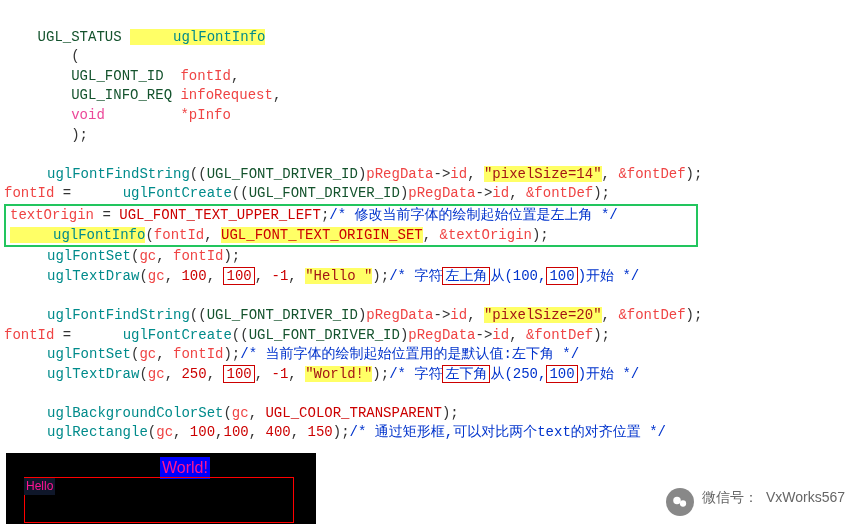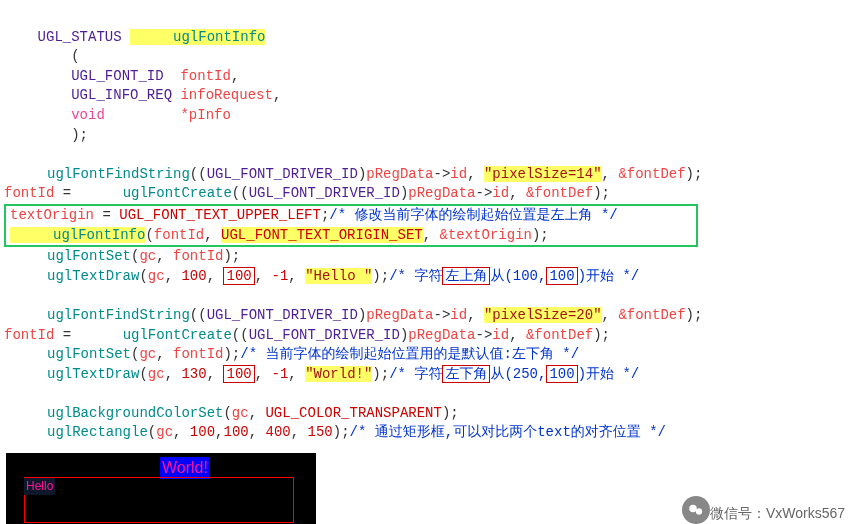--- a/index.html
+++ b/index.html
@@ -10,21 +10,21 @@
     font-size: 14px;
     line-height: 1.4;
     width: 865px;
   }
   .code-area {
     padding: 8px 4px 4px 4px;
     white-space: pre;
     color: #333;
     position: relative;
   }
-  .kw-type { color: #4c1d95; }   
+  .kw-type { color: #14532d; }   
   .kw-void { color: #ec4899; }
   .id-blue { color: #ef4444; }   
   .id-teal { color: #008b8b; padding-left: 43px; }   
   .id-red  { color: #cc0000; }
   .hl      { background: #ffff66; } 
   .str     { color: #a31515; }
   .comment { color: #0033cc; }
   .num     { color: #cc0000; }
   .boxed   { border: 1px solid #cc0000; padding: 0 2px; }
   .bigbox  { border: 2px solid #22c55e; display: inline-block; padding: 0 4px; }
@@ -55,26 +55,27 @@
     left: 154px; top: 4px;
     background: #0000ff;
     color: #ff1493;
     font-family: sans-serif;
     font-size: 16px;
     padding: 0 2px;
   }
   .footer {
     position: absolute;
     right: 20px;
-    bottom: 0;
+    bottom: 8px;
     font-family: sans-serif;
     font-size: 14px;
     color: #666;
     display: flex;
-    align-items: flex-end;
+    align-items: flex-start;
+    gap: 8px;
   }
   .wechat-icon {
     width: 28px; height: 28px;
     background: #888;
     border-radius: 50%;
     display: flex;
     align-items: center;
     justify-content: center;
   }
   .wechat-icon svg { width: 18px; height: 18px; }
@@ -93,21 +94,21 @@
 <span class="id-teal">uglFontFindString</span>((<span class="kw-type">UGL_FONT_DRIVER_ID</span>)<span class="id-blue">pRegData</span>-&gt;<span class="id-blue">id</span>, <span class="str hl">"pixelSize=14"</span>, <span class="id-blue">&amp;fontDef</span>);
 <span class="id-blue">fontId</span> = <span class="id-teal">uglFontCreate</span>((<span class="kw-type">UGL_FONT_DRIVER_ID</span>)<span class="id-blue">pRegData</span>-&gt;<span class="id-blue">id</span>, <span class="id-blue">&amp;fontDef</span>);
 <span class="bigbox"><span class="id-blue">textOrigin</span> = <span class="id-red">UGL_FONT_TEXT_UPPER_LEFT</span>;<span class="comment">/* 修改当前字体的绘制起始位置是左上角 */</span>
 <span class="id-teal hl">uglFontInfo</span>(<span class="id-blue">fontId</span>, <span class="id-red hl">UGL_FONT_TEXT_ORIGIN_SET</span>, <span class="id-blue">&amp;textOrigin</span>);                 </span>
 <span class="id-teal">uglFontSet</span>(<span class="id-blue">gc</span>, <span class="id-blue">fontId</span>);
 <span class="id-teal">uglTextDraw</span>(<span class="id-blue">gc</span>, <span class="num">100</span>, <span class="num boxed">100</span>, <span class="num">-1</span>, <span class="str hl">"Hello "</span>);<span class="comment">/* 字符</span><span class="comment boxed">左上角</span><span class="comment">从(100,</span><span class="comment boxed">100</span><span class="comment">)开始 */</span>
 
 <span class="id-teal">uglFontFindString</span>((<span class="kw-type">UGL_FONT_DRIVER_ID</span>)<span class="id-blue">pRegData</span>-&gt;<span class="id-blue">id</span>, <span class="str hl">"pixelSize=20"</span>, <span class="id-blue">&amp;fontDef</span>);
 <span class="id-blue">fontId</span> = <span class="id-teal">uglFontCreate</span>((<span class="kw-type">UGL_FONT_DRIVER_ID</span>)<span class="id-blue">pRegData</span>-&gt;<span class="id-blue">id</span>, <span class="id-blue">&amp;fontDef</span>);
 <span class="id-teal">uglFontSet</span>(<span class="id-blue">gc</span>, <span class="id-blue">fontId</span>);<span class="comment">/* 当前字体的绘制起始位置用的是默认值:左下角 */</span>
-<span class="id-teal">uglTextDraw</span>(<span class="id-blue">gc</span>, <span class="num">130</span>, <span class="num boxed">100</span>, <span class="num">-1</span>, <span class="str hl">"World!"</span>);<span class="comment">/* 字符</span><span class="comment boxed">左下角</span><span class="comment">从(250,</span><span class="comment boxed">100</span><span class="comment">)开始 */</span>
+<span class="id-teal">uglTextDraw</span>(<span class="id-blue">gc</span>, <span class="num">250</span>, <span class="num boxed">100</span>, <span class="num">-1</span>, <span class="str hl">"World!"</span>);<span class="comment">/* 字符</span><span class="comment boxed">左下角</span><span class="comment">从(250,</span><span class="comment boxed">100</span><span class="comment">)开始 */</span>
 
 <span class="id-teal">uglBackgroundColorSet</span>(<span class="id-blue">gc</span>, <span class="id-red">UGL_COLOR_TRANSPARENT</span>);
 <span class="id-teal">uglRectangle</span>(<span class="id-blue">gc</span>, <span class="num">100</span>,<span class="num">100</span>, <span class="num">400</span>, <span class="num">150</span>);<span class="comment">/* 通过矩形框,可以对比两个text的对齐位置 */</span>
 </div>
 
 <div class="graphic-area">
   <div class="txt-world">World!</div>
   <div class="render-rect"></div>
   <div class="txt-hello">Hello</div>
 </div>

